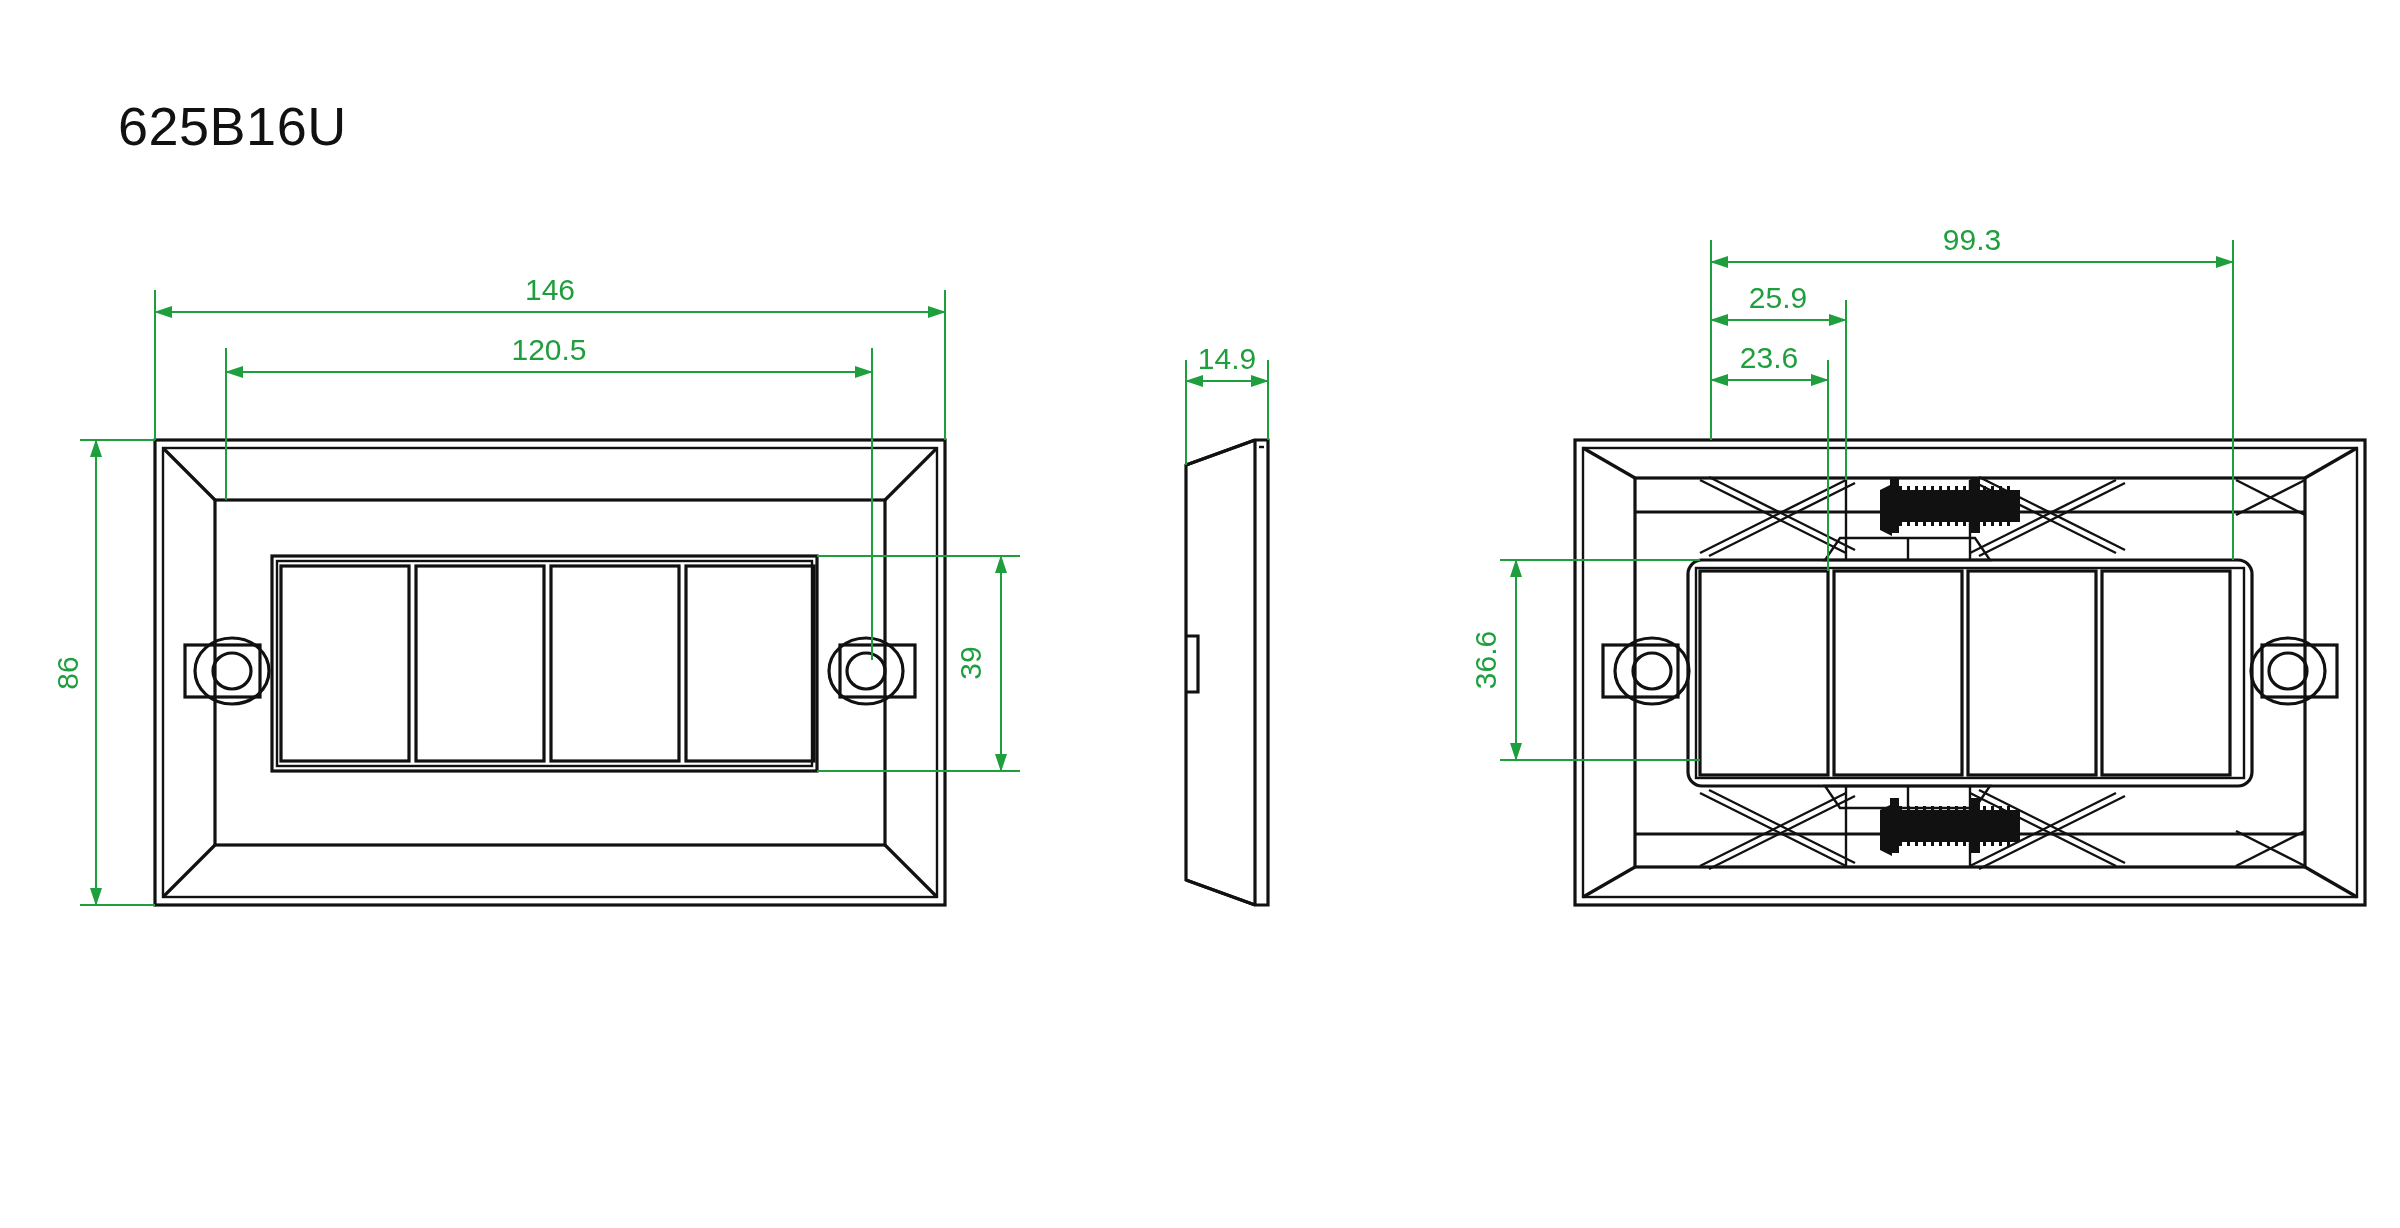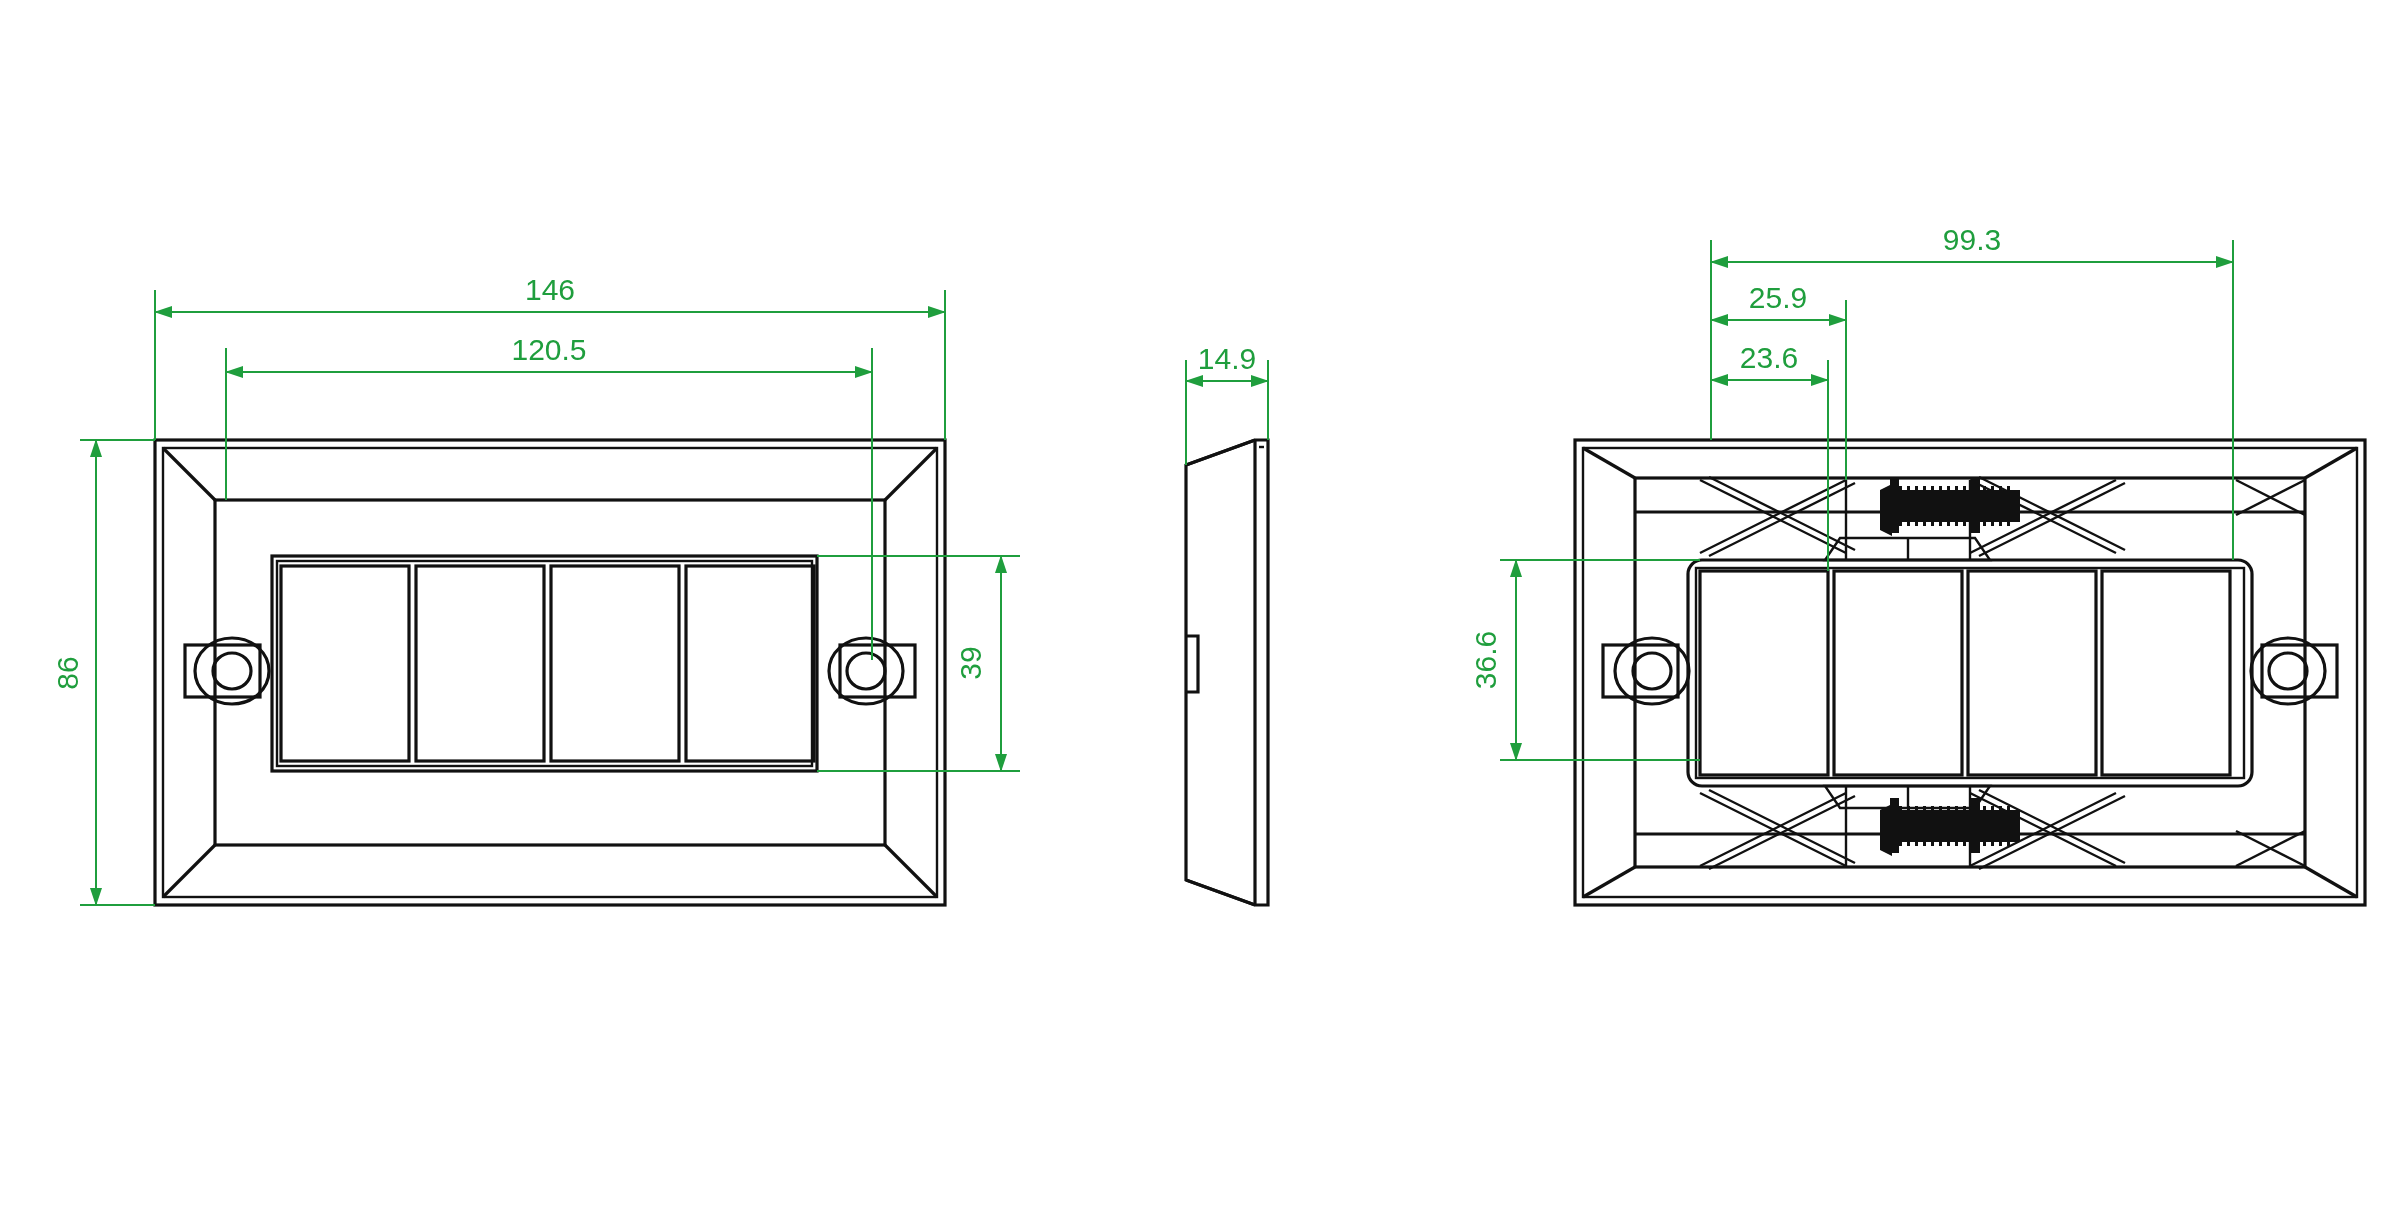--- a/index.html
+++ b/index.html
@@ -19,20 +19,21 @@
   .dim{fill:none;stroke:#1f9e3d;stroke-width:2.0;}
   .dimtxt{fill:#1f9e3d;font-family:"Liberation Sans","DejaVu Sans",sans-serif;
           font-size:30px;}
   .arrowg{fill:#1f9e3d;stroke:none;}
 </style>
 </head>
 <body>
 
 <div id="sheet">
 
+  <div id="title">625B16U</div>
 
   <svg viewBox="0 0 2400 1228" xmlns="http://www.w3.org/2000/svg">
 
     <defs>
       <marker id="arrR" markerWidth="18" markerHeight="12" refX="17" refY="6" orient="auto" markerUnits="userSpaceOnUse">
         <path d="M0,0 L18,6 L0,12 Z" class="arrowg"></path>
       </marker>
       <marker id="arrL" markerWidth="18" markerHeight="12" refX="1" refY="6" orient="auto" markerUnits="userSpaceOnUse">
         <path d="M18,0 L0,6 L18,12 Z" class="arrowg"></path>
       </marker>

